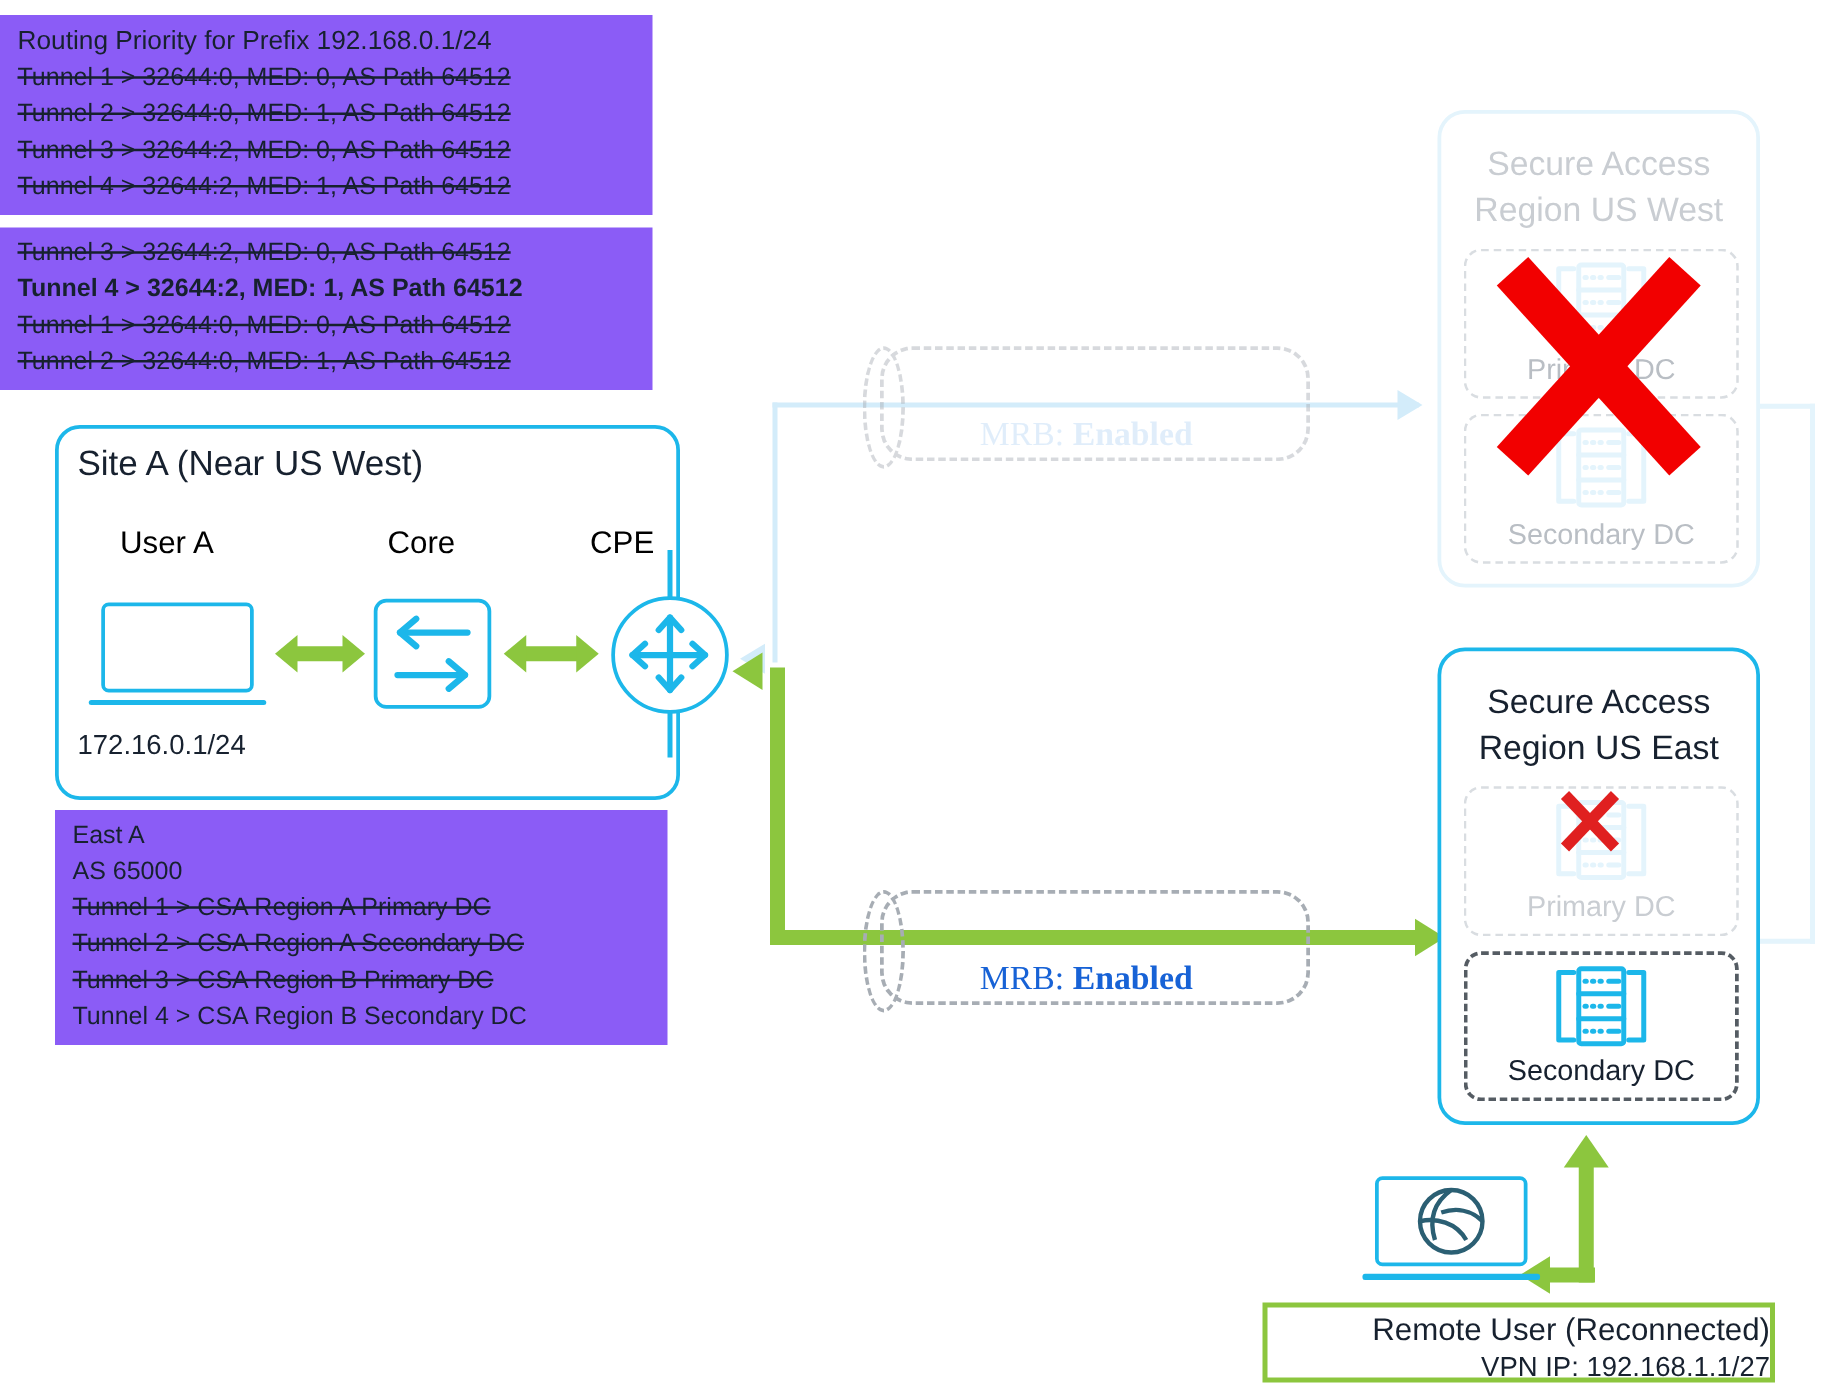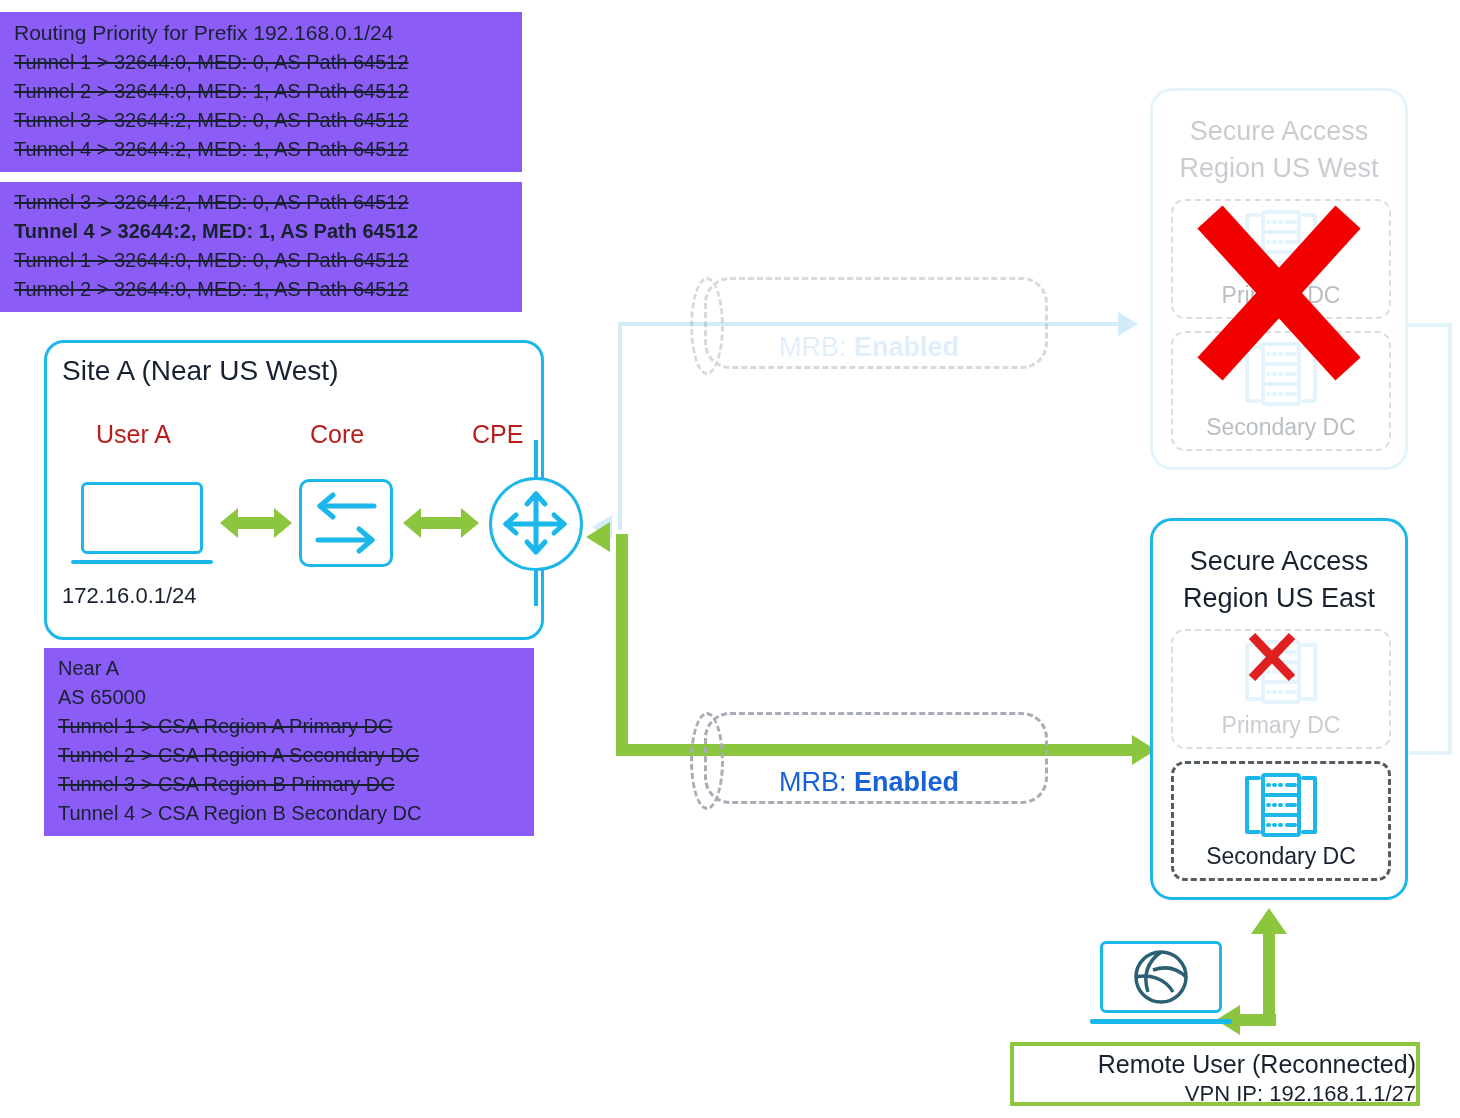--- a/index.html
+++ b/index.html
@@ -19,21 +19,21 @@
 
   #rp1{left:0px;top:12px;width:522px;}
   #rp2{left:0px;top:182px;width:522px;}
   #siteinfo{left:44px;top:648px;width:490px;}
   #siteinfo .row{font-size:20px;line-height:29px;}
 
   
   #siteA{left:44px;top:340px;width:500px;height:300px;
          border:3px solid #1cb7ea;border-radius:20px;box-sizing:border-box;background:#fff;}
   #siteA-title{left:62px;top:355px;font-size:28px;color:#17212f;}
-  .nodelabel{font-size:25px;color:#b91c1c;}
+  .nodelabel{font-size:25px;color:#000000;}
   #lbl-usera{left:96px;top:420px;}
   #lbl-core{left:310px;top:420px;}
   #lbl-cpe{left:472px;top:420px;}
   #subnet{left:62px;top:583px;font-size:22px;color:#17212f;}
 
   
   #laptop{left:81px;top:482px;width:122px;height:72px;
           border:3px solid #1cb7ea;border-radius:6px;box-sizing:border-box;background:#fff;}
   #laptop-base{left:71px;top:560px;width:142px;height:4px;background:#1cb7ea;border-radius:2px;}
 
@@ -74,21 +74,21 @@
   #smallX{left:1245px;top:630px;width:54px;height:54px;}
 
   
   .tunnel{position:absolute;box-sizing:border-box;}
   .tunnel .body{position:absolute;left:14px;right:0;top:0;bottom:0;
                 border:3px dashed #a7adb4;border-radius:26px;}
   .tunnel .cap{position:absolute;left:0px;top:0;width:28px;height:100%;
                border:3px dashed #a7adb4;border-radius:50%/50%;background:transparent;}
   #tunnelTop{left:690px;top:277px;width:358px;height:92px;opacity:.45;}
   #tunnelBot{left:690px;top:712px;width:358px;height:92px;}
-  .mrb{position:absolute;left:0;right:0;bottom:6px;text-align:center;font-size:27px;white-space:nowrap;}
+  .mrb{position:absolute;left:0;right:0;bottom:6px;text-align:center;font-size:27px;white-space:nowrap;font-family:Liberation Serif, serif;}
   #tunnelTop .mrb{color:#bcd9f6;}
   #tunnelBot .mrb{color:#1762d6;}
   .mrb b{font-weight:bold;}
 
   
   .seg{position:absolute;}
   
   .lb{background:#d3ecfa;}
   #lbV{left:618px;top:322px;width:4px;height:208px;}
   #lbH{left:618px;top:322px;width:517px;height:4px;}
@@ -194,21 +194,21 @@
       <polyline points="24,35 14,44 24,53"></polyline>
       <polyline points="62,35 72,44 62,53"></polyline>
     </g>
   </svg>
 </div>
 
 <div class="grarrow" id="gaUserCore"></div>
 <div class="grarrow" id="gaCoreCpe"></div>
 
 <div class="abs infobox" id="siteinfo">
-  <div class="row">Near A</div>
+  <div class="row">East A</div>
   <div class="row">AS 65000</div>
   <div class="row strike">Tunnel 1 &gt; CSA Region A Primary DC</div>
   <div class="row strike">Tunnel 2 &gt; CSA Region A Secondary DC</div>
   <div class="row strike">Tunnel 3 &gt; CSA Region B Primary DC</div>
   <div class="row">Tunnel 4 &gt; CSA Region B Secondary DC</div>
 </div>
 
 <div class="seg" id="rsH1"></div>
 <div class="seg" id="rsV"></div>
 <div class="seg" id="rsH2"></div>

